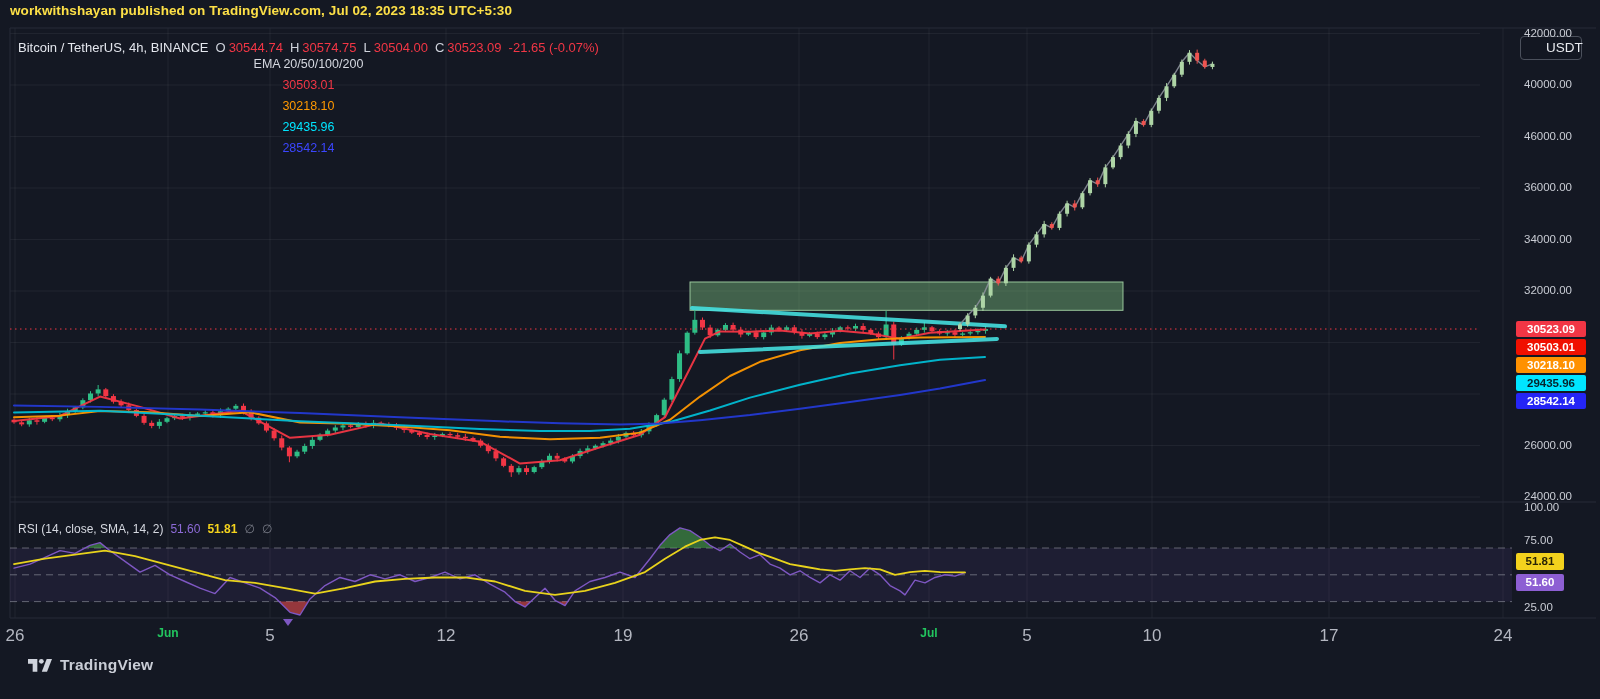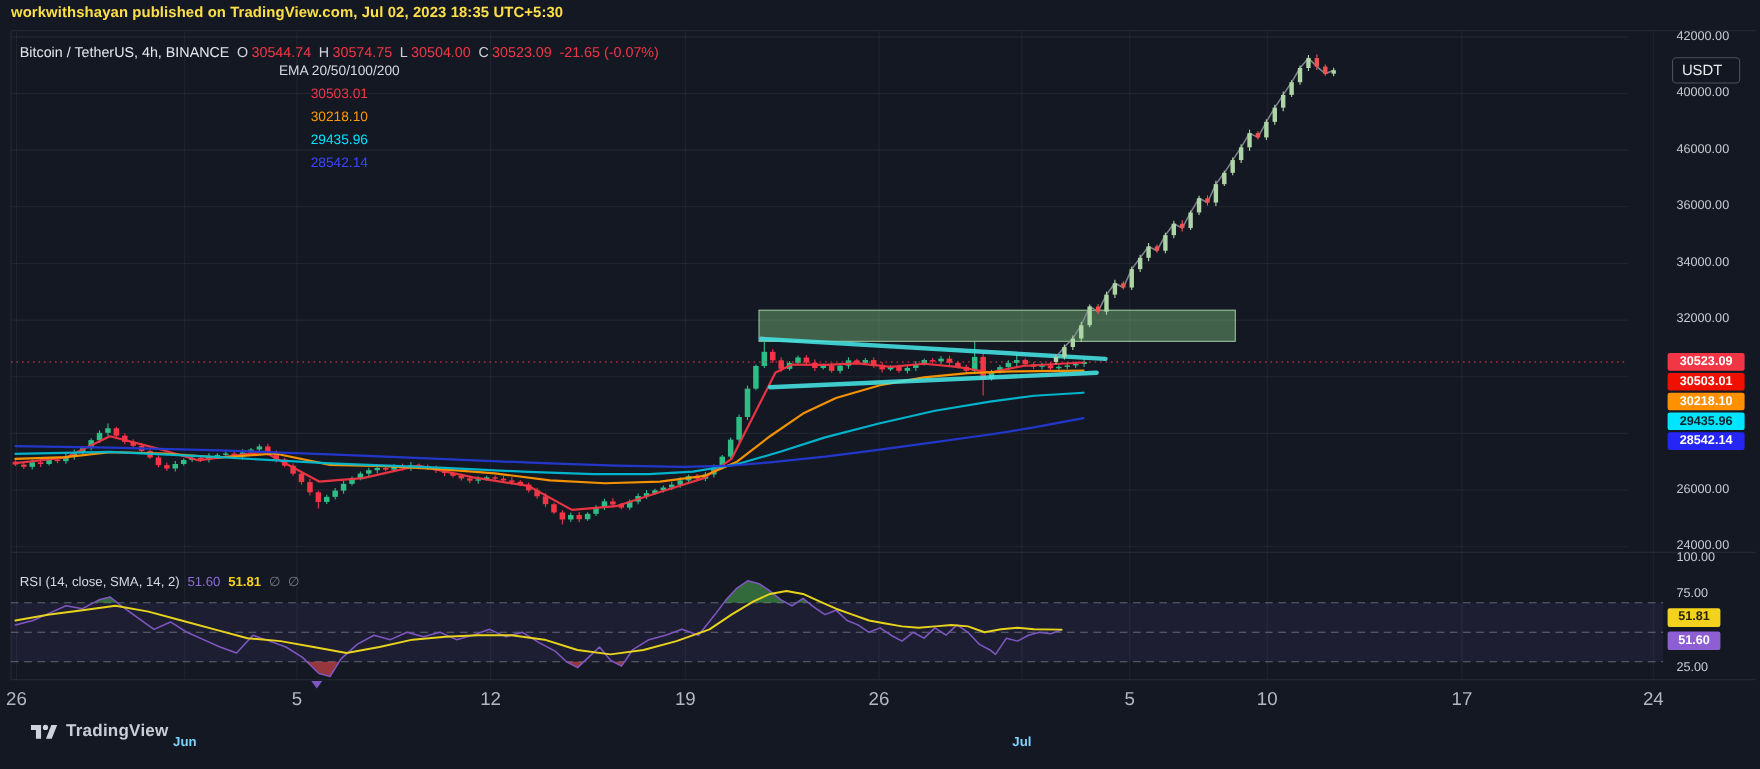--- a/index.html
+++ b/index.html
@@ -22,37 +22,37 @@
   .red  { color:#f23645; }
   .orange { color:#ff9800; }
   .cyan { color:#00e5ff; }
   .blue { color:#3b46ff; }
   .purple { color:#8d6bd8; }
   .yellow { color:#f3d21d; font-weight:bold; }
   .gray { color:#787b86; }
   .usdt-btn {
     position:absolute; left:1520px; top:36px; width:62px; height:24px;
     border:1px solid #4b505c; border-radius:4px; color:#e8eaef;
-    font-size:13.5px; line-height:22px; padding-left:8px; background:rgba(19,23,34,.6);margin-top:16px;
+    font-size:13.5px; line-height:22px; padding-left:25px; background:rgba(19,23,34,.6);
   }
   .price-axis { position:absolute; left:1484px; top:28px; width:116px; height:590px; overflow:hidden; }
   .tick-label {
     position:absolute; left:40px; color:#c9ccd4; font-size:11.5px; white-space:nowrap;
   }
   .plabel {
     position:absolute; left:32px; width:70px; height:16px; border-radius:2px;
     font-size:11.5px; font-weight:600; text-align:center; line-height:16px;
   }
   .rlabel {
     position:absolute; left:32px; width:48px; height:17px; border-radius:2px;
     font-size:11.5px; font-weight:600; text-align:center; line-height:17px;
   }
   .time-axis { position:absolute; left:0; top:618px; width:1600px; height:34px; }
   .t-tick { position:absolute; top:8px; transform:translateX(-50%); color:#b4b7c1; font-size:17px; }
-  .t-tick.major { color:#7dd3fc; font-weight:bold; font-size:12px;margin-top:41px; }
+  .t-tick.major { color:#22c55e; font-weight:bold; font-size:12px; }
   .axis-marker {
     position:absolute; left:283px; top:619px; width:0; height:0;
     border-left:5px solid transparent; border-right:5px solid transparent;
     border-top:7px solid #7e57c2;
   }
   .tv-logo { position:absolute; left:28px; top:656px; display:flex; align-items:center; gap:8px; }
   .tv-logo .word { color:#c9cdd6; font-size:15.5px; font-weight:bold; letter-spacing:.2px; }
 </style>
 </head>
 <body>

